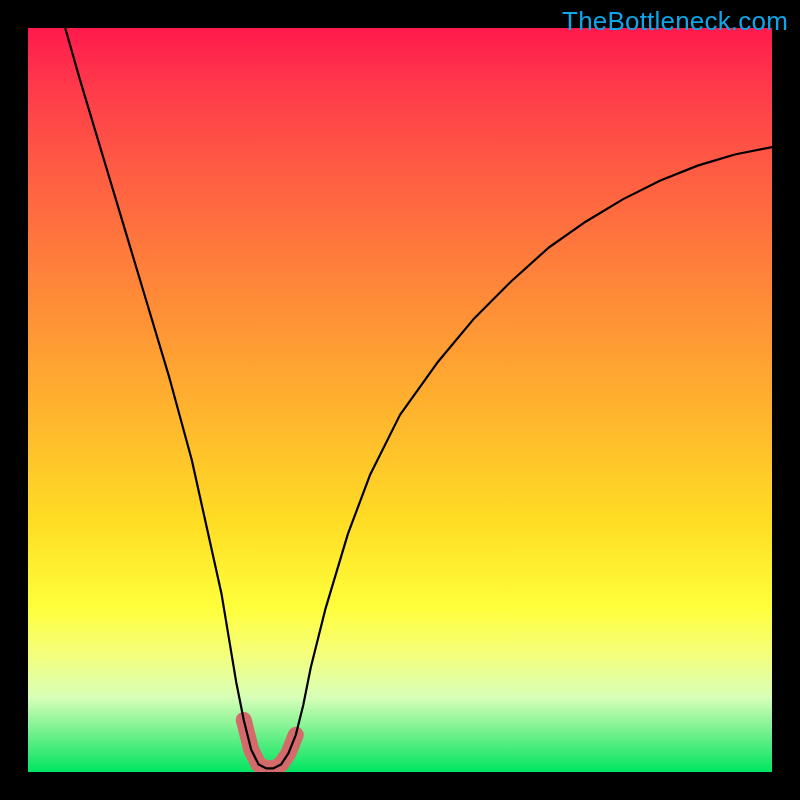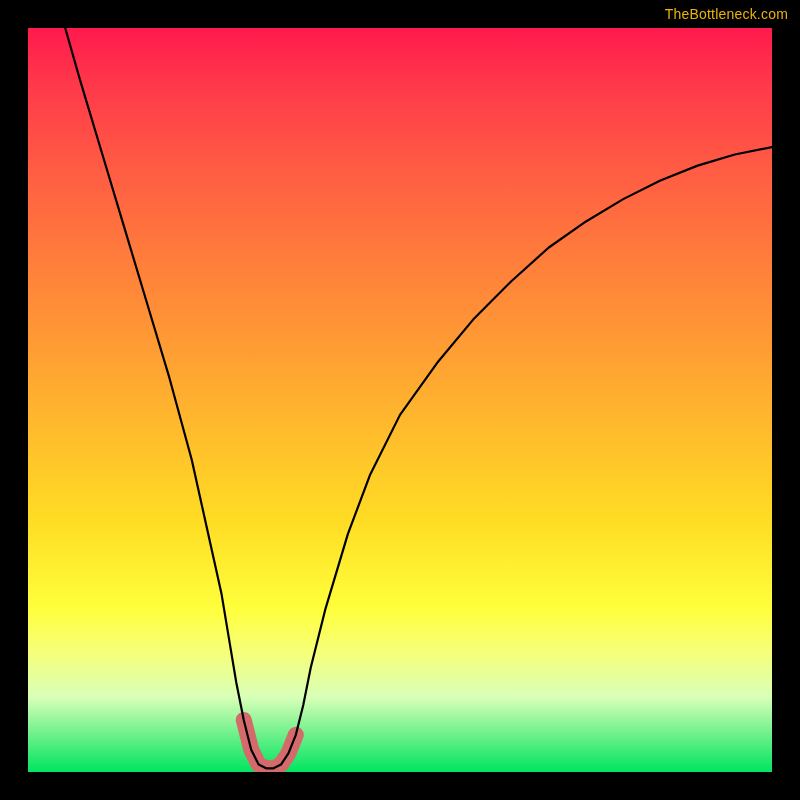--- a/index.html
+++ b/index.html
@@ -42,22 +42,22 @@
     position: absolute;
     left: 0;
     top: 0;
     width: 744px;
     height: 744px;
   }
   .attribution {
     position: absolute;
     top: 6px;
     right: 12px;
-    color: #eab308;
-    font-size: 14px;
+    color: #0ea5e9;
+    font-size: 26px;
     font-weight: 400;
     letter-spacing: 0.2px;
   }
 </style>
 </head>
 <body>
 
 <div class="frame">
   <div class="plot">
     <svg class="curve" viewBox="0 0 744 744" preserveAspectRatio="none">

